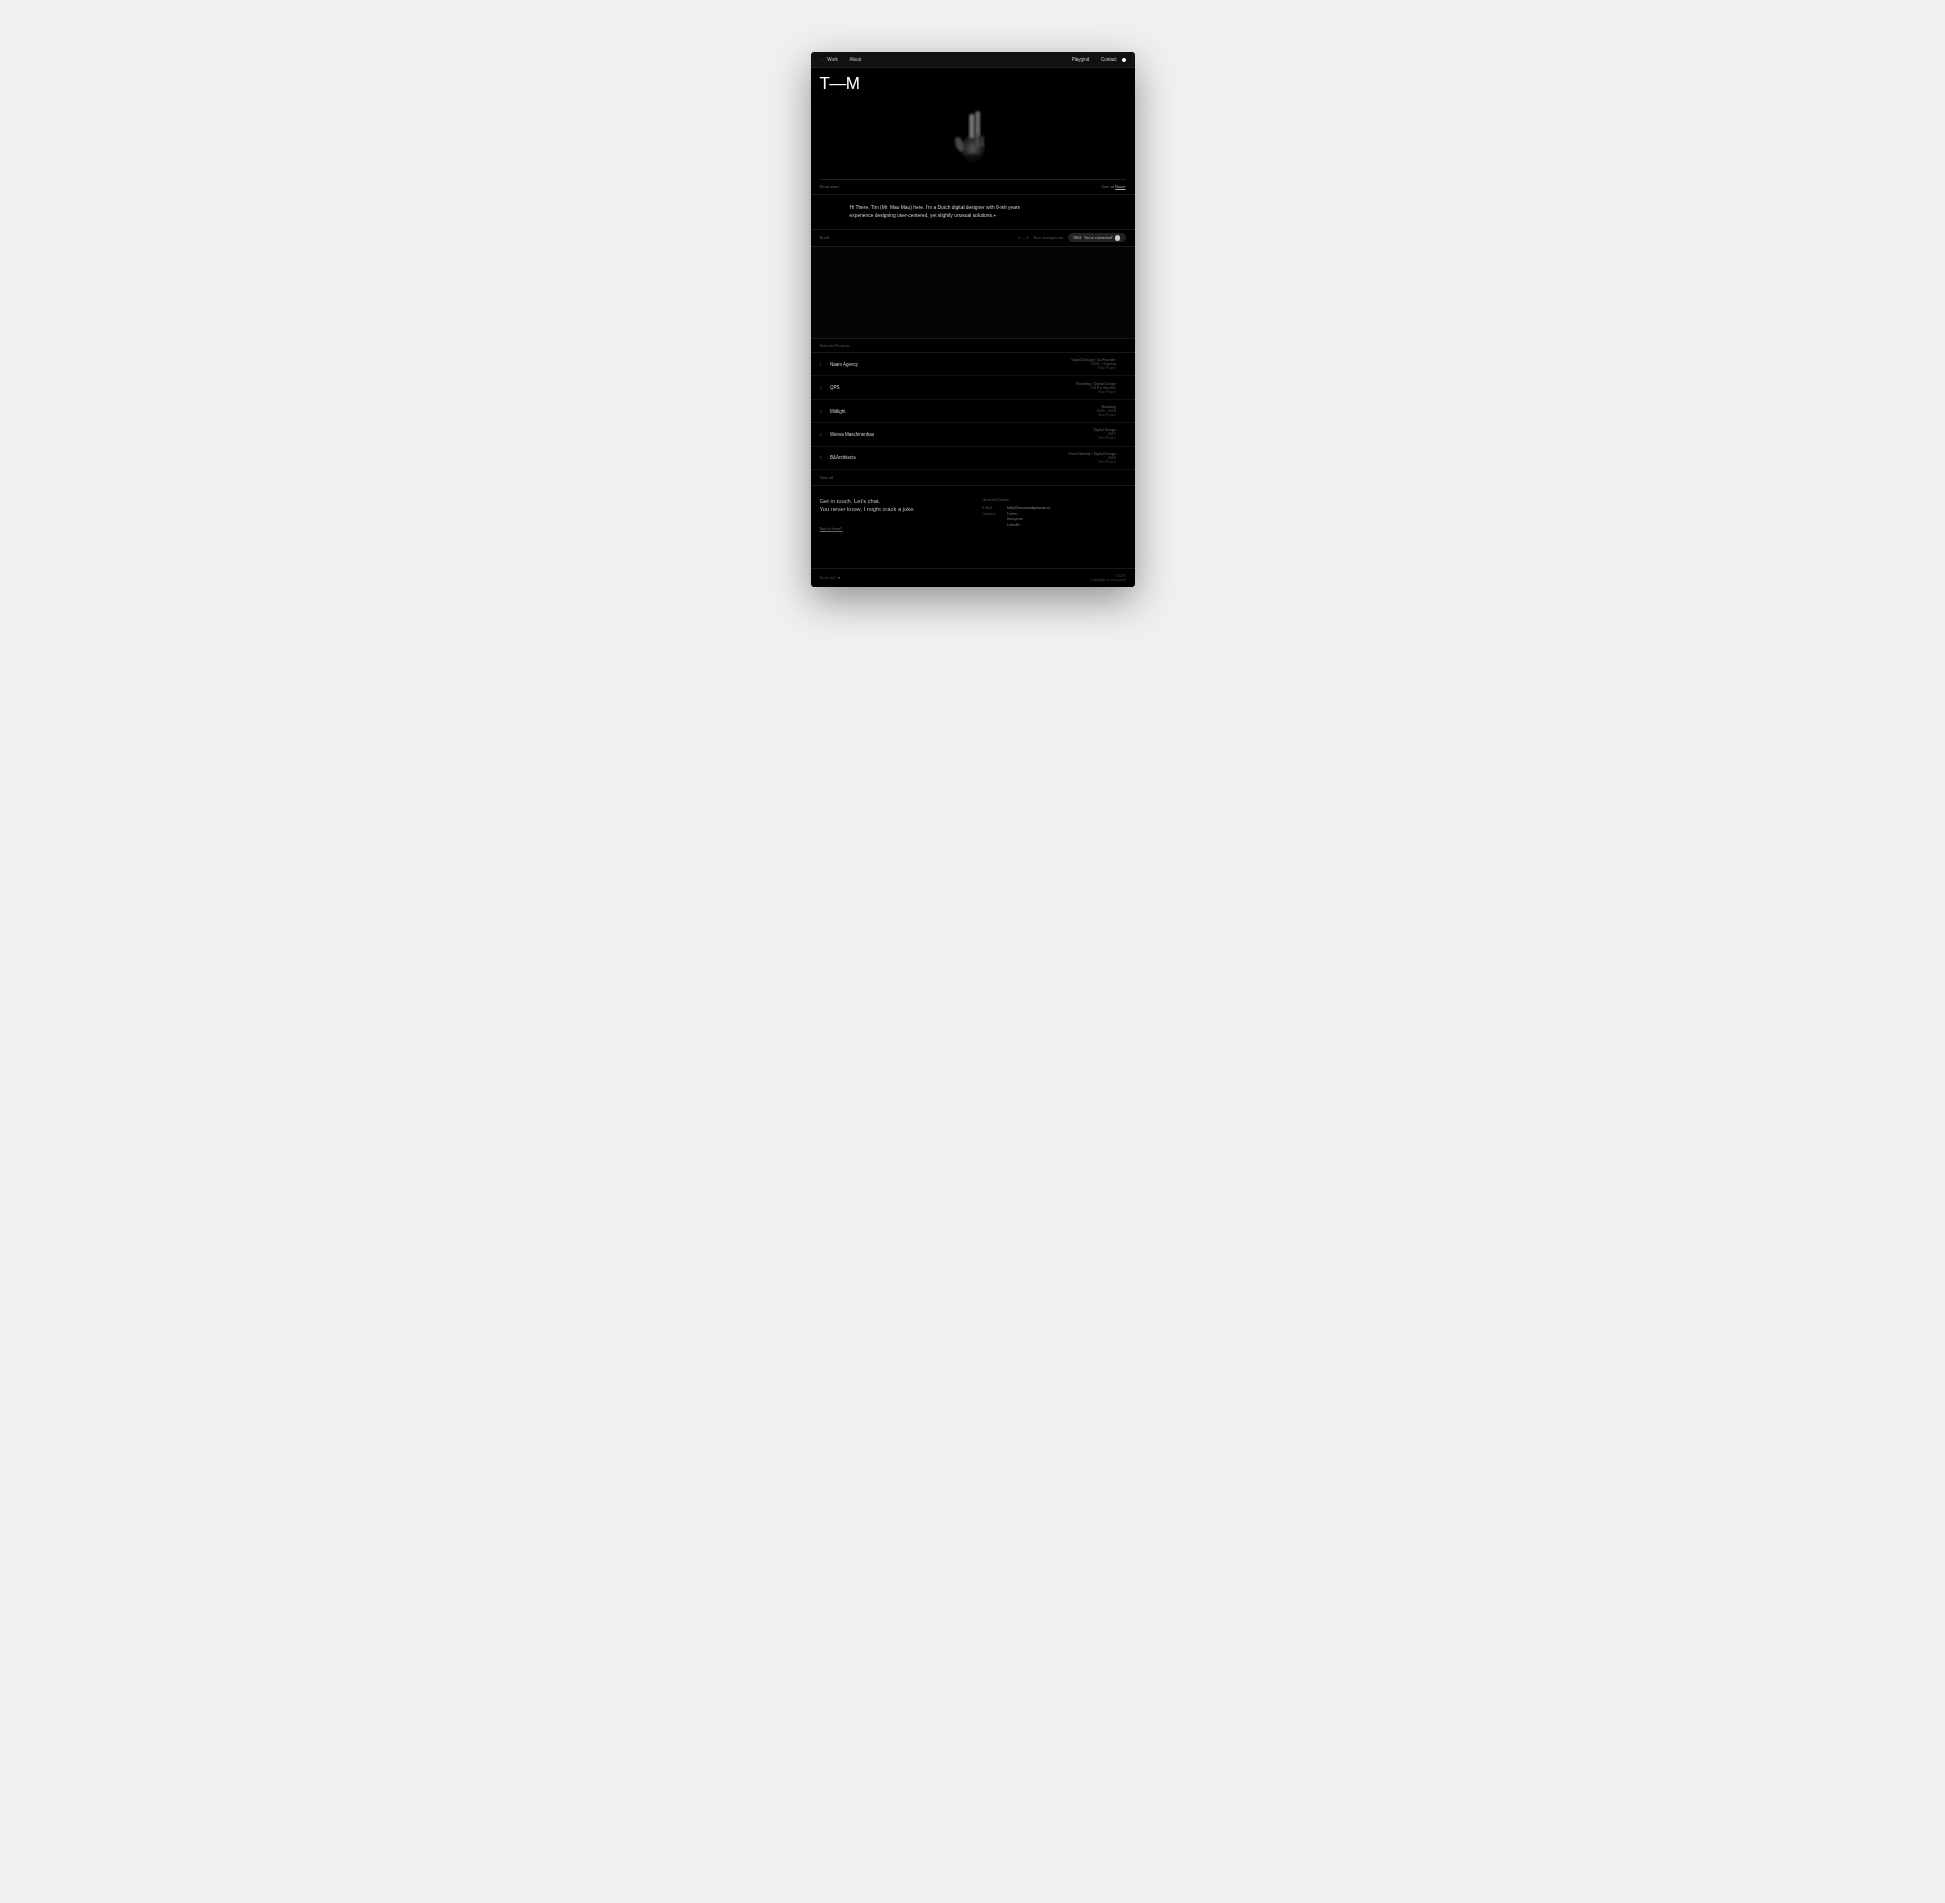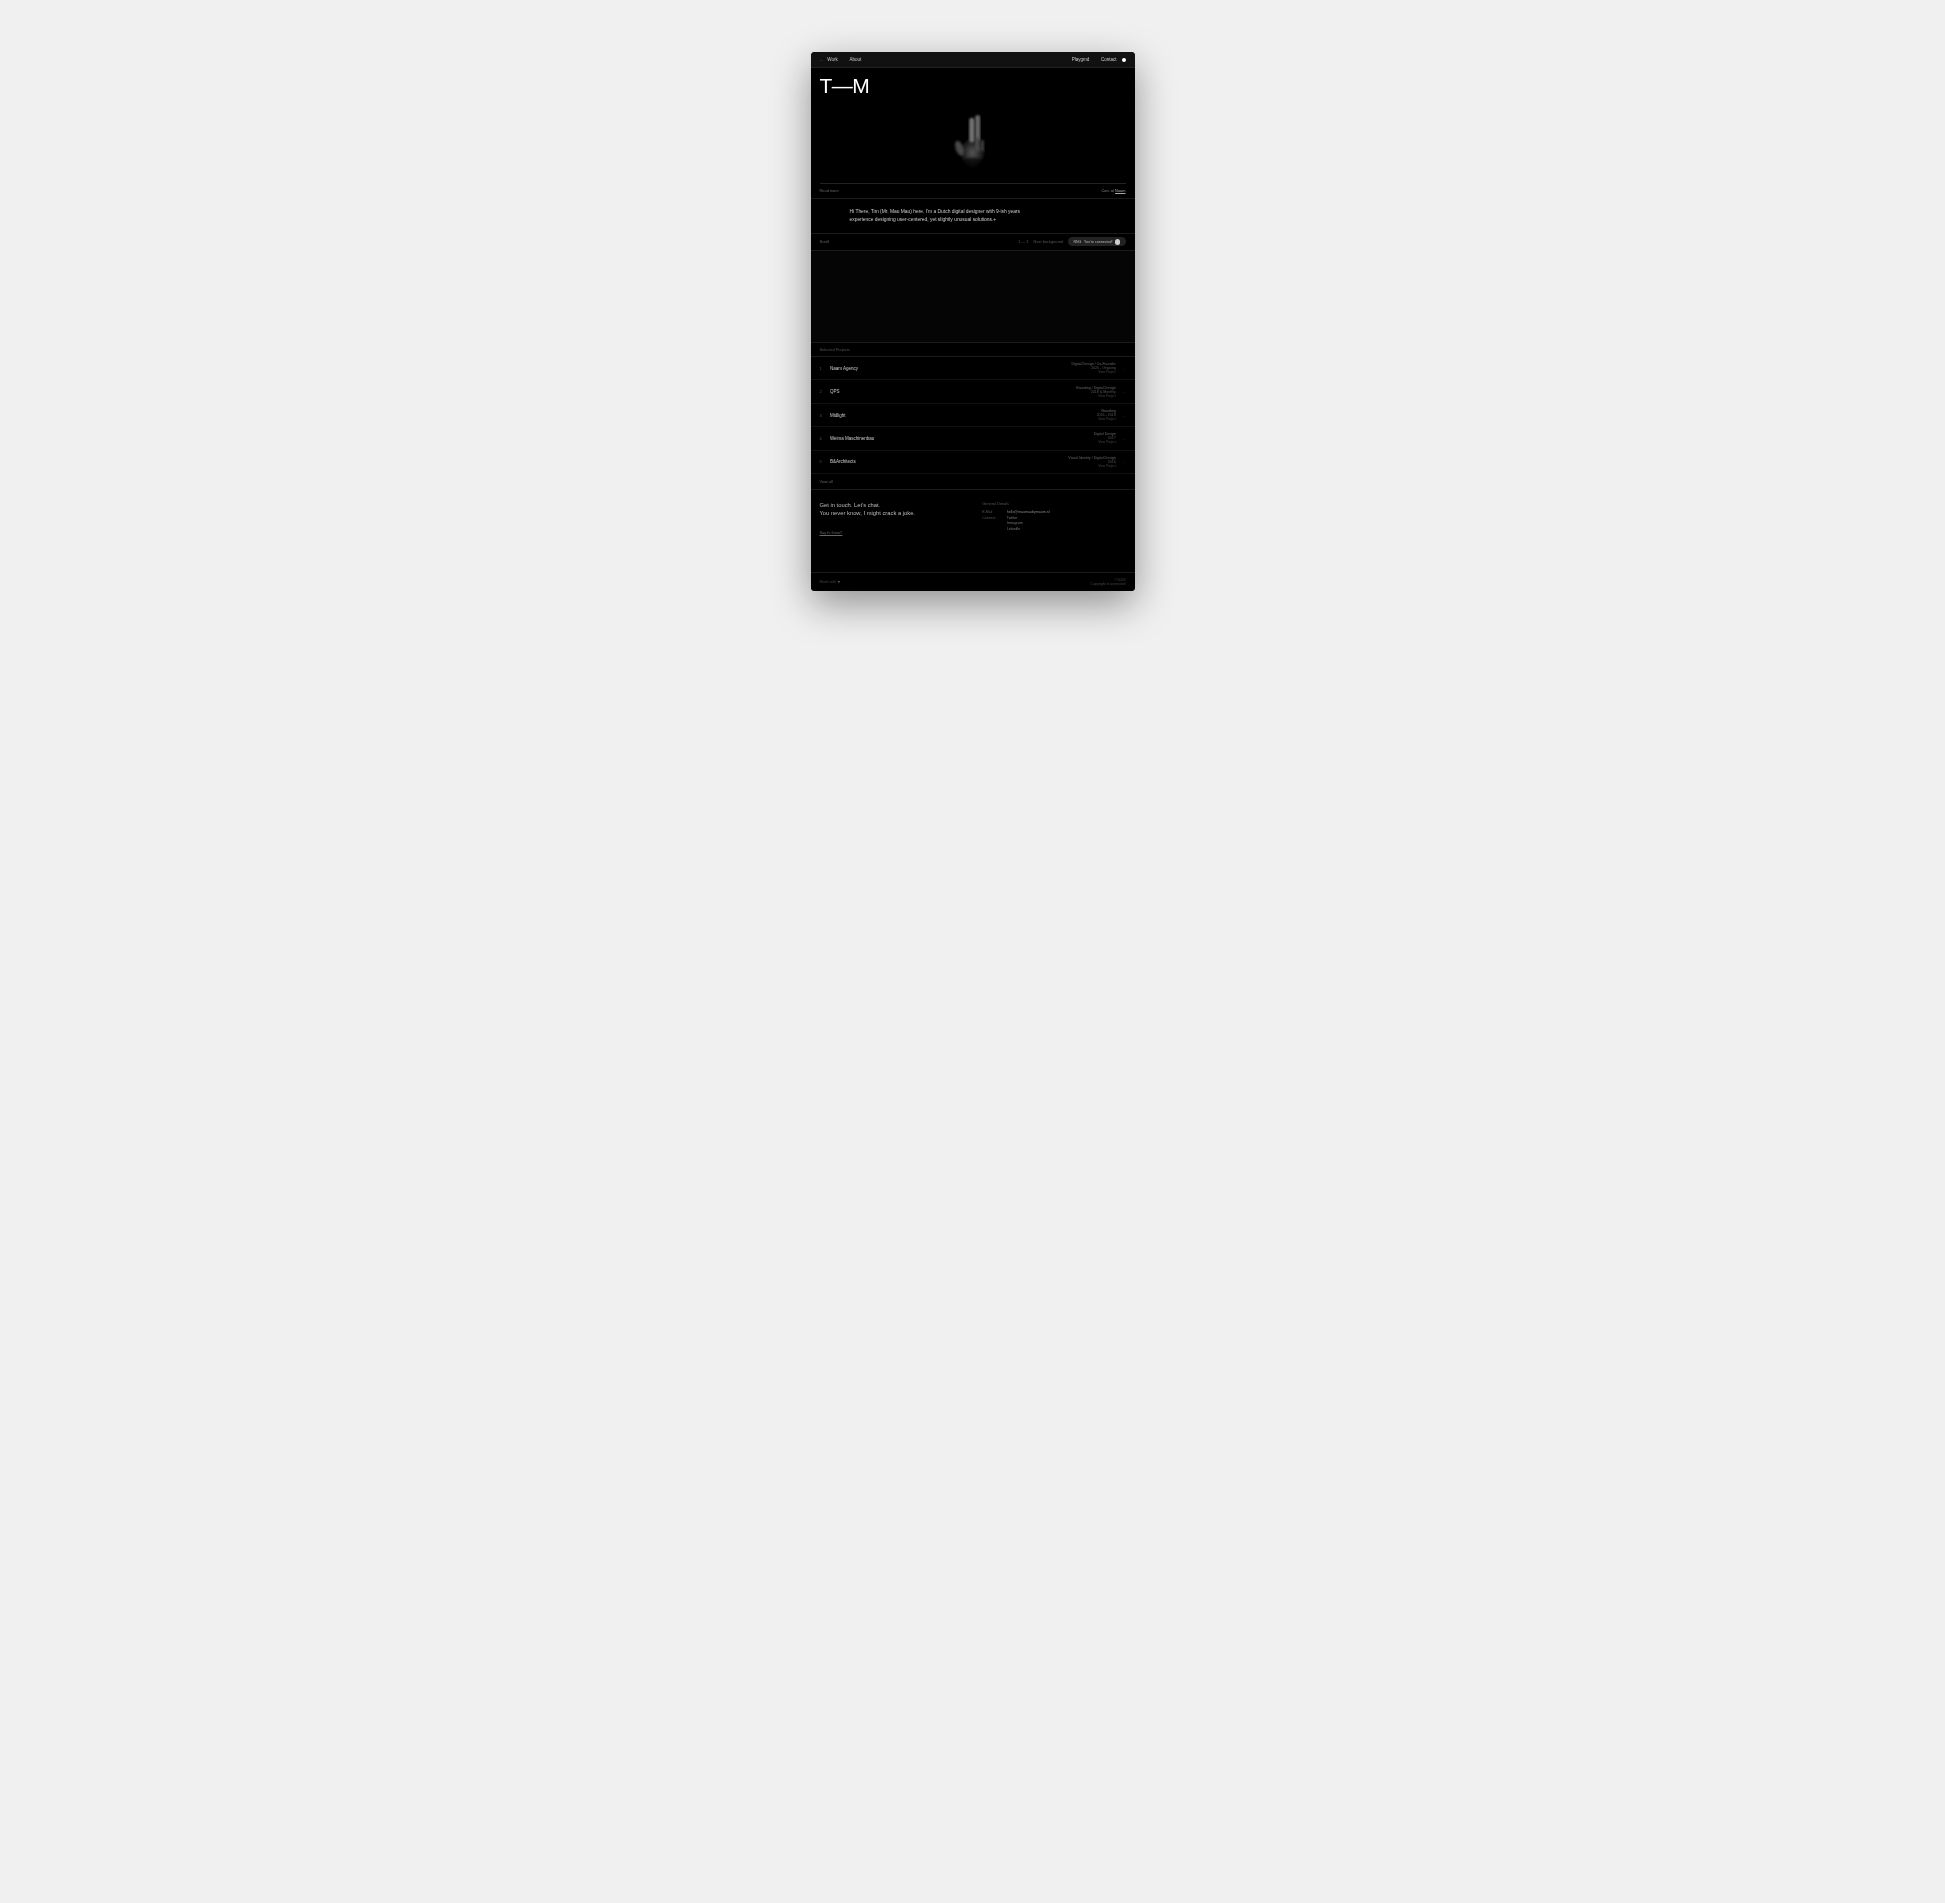--- a/index.html
+++ b/index.html
@@ -51,21 +51,21 @@
       margin-left: 5.2px;
     }
     
     .hero {
       background: #000;
       padding: 6.5px 9px 0 9px;
       position: relative;
       overflow: hidden;
     }
     .hero-title {
-      font-size: 21px;
+      font-size: 17px;
       font-weight: 300;
       color: #fff;
       letter-spacing: -0.6px;
       line-height: 1;
       margin-bottom: 1px;
     }
     .hero-image-area {
       display: flex;
       justify-content: center;
       align-items: center;

